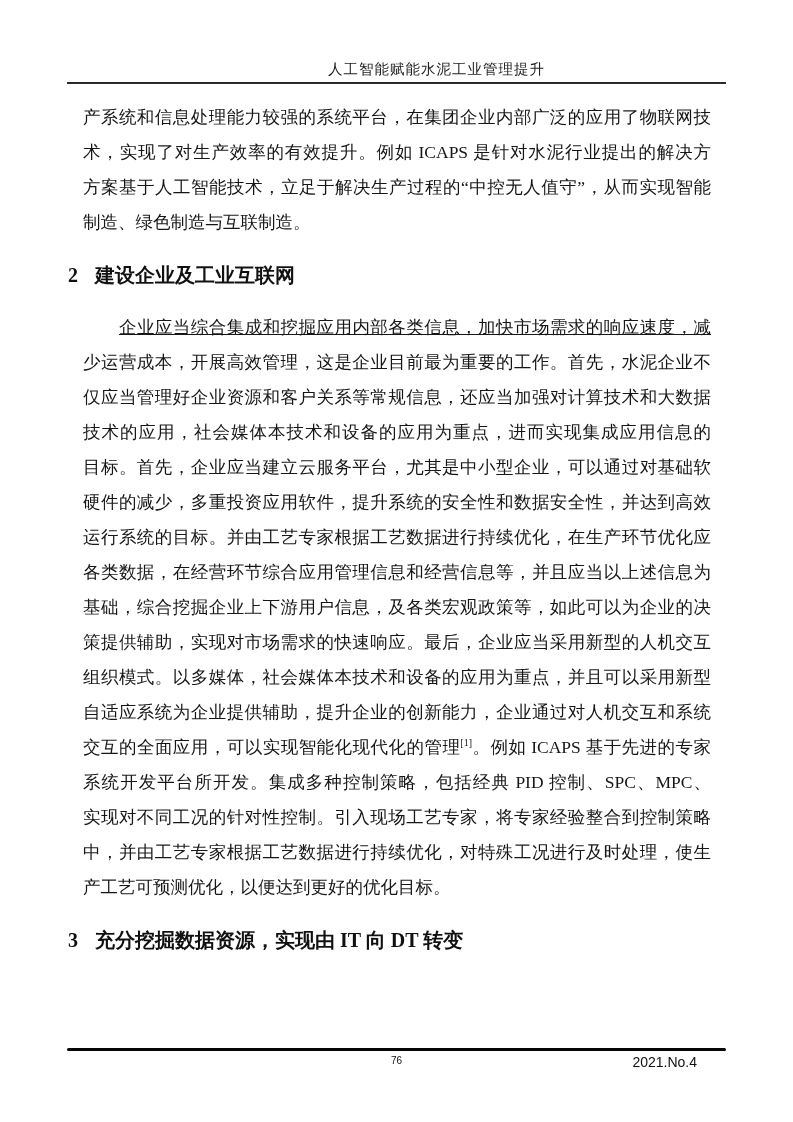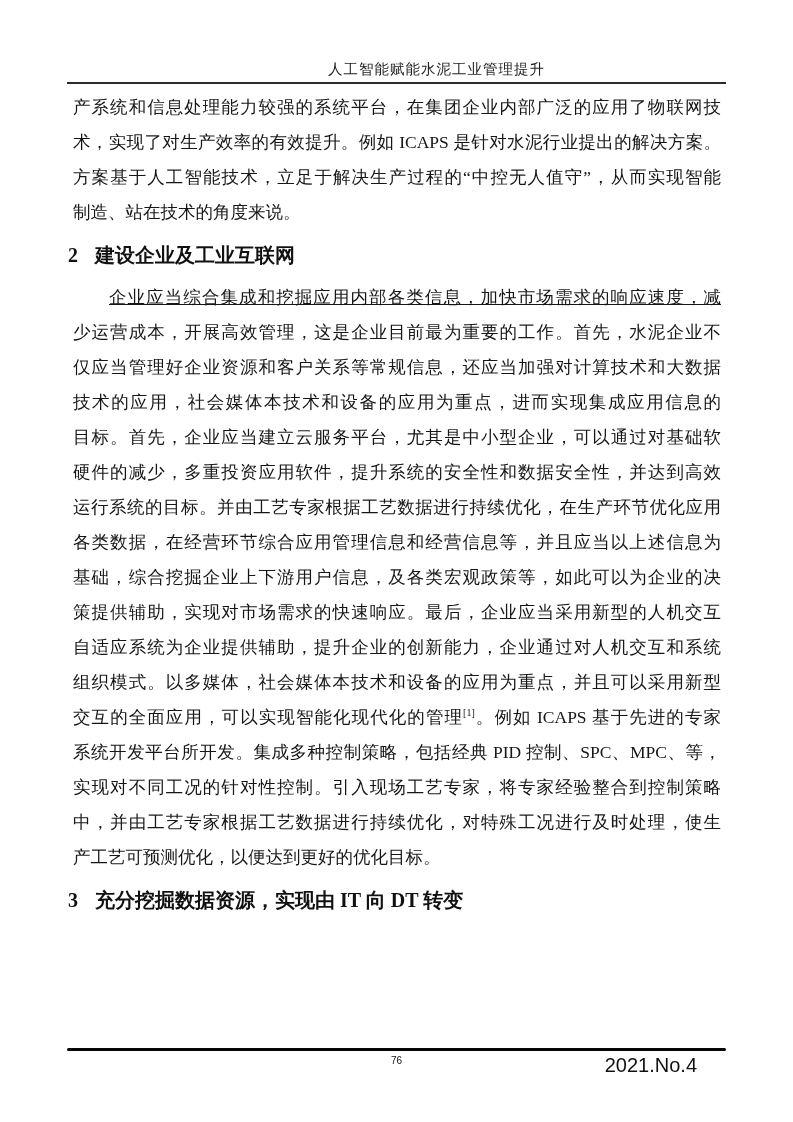--- a/index.html
+++ b/index.html
@@ -34,21 +34,21 @@
     width: 659px;
     height: 2px;
     background: #2b2b2b;
   }
   .content {
     position: absolute;
     top: 85px;
     left: 68px;
     width: 658px;
   }
-  .para { margin: 5px; }
+  .para { margin: 15px; }
   .line {
     height: 35px;
     line-height: 35px;
     font-size: 17.5px;
     text-align: justify;
     text-align-last: justify;
     overflow: hidden;
     color: #161616;
   }
   .line.last { text-align-last: left; }
@@ -89,52 +89,52 @@
     text-align: center;
     font-family: "Liberation Sans", sans-serif;
     font-size: 10px;
     color: #111111;
   }
   .footer-issue {
     position: absolute;
     top: 1054px;
     right: 96px;
     font-family: "Liberation Sans", sans-serif;
-    font-size: 20px;
+    font-size: 14px;
     color: #111111;
   }
 </style>
 </head>
 <body>
 
 <div class="page">
   <div class="running-title">人工智能赋能水泥工业管理提升</div>
   <div class="header-rule"></div>
 
   <div class="content" id="content">
       <div class="para">
         <div class="line">产系统和信息处理能力较强的系统平台，在集团企业内部广泛的应用了物联网技</div>
         <div class="line">术，实现了对生产效率的有效提升。例如 ICAPS 是针对水泥行业提出的解决方案。</div>
         <div class="line">方案基于人工智能技术，立足于解决生产过程的“中控无人值守”，从而实现智能</div>
-        <div class="line last">制造、站在技术的角度来说。</div>
+        <div class="line last">制造、绿色制造与互联制造。</div>
       </div>
       <div class="heading"><span class="h-num">2</span><span class="h-title">建设企业及工业互联网</span></div>
       <div class="para">
         <div class="line indent">企业应当综合集成和挖掘应用内部各类信息，加快市场需求的响应速度，减</div>
         <div class="line">少运营成本，开展高效管理，这是企业目前最为重要的工作。首先，水泥企业不</div>
         <div class="line">仅应当管理好企业资源和客户关系等常规信息，还应当加强对计算技术和大数据</div>
         <div class="line">技术的应用，社会媒体本技术和设备的应用为重点，进而实现集成应用信息的</div>
         <div class="line">目标。首先，企业应当建立云服务平台，尤其是中小型企业，可以通过对基础软</div>
         <div class="line">硬件的减少，多重投资应用软件，提升系统的安全性和数据安全性，并达到高效</div>
         <div class="line">运行系统的目标。并由工艺专家根据工艺数据进行持续优化，在生产环节优化应用</div>
         <div class="line">各类数据，在经营环节综合应用管理信息和经营信息等，并且应当以上述信息为</div>
         <div class="line">基础，综合挖掘企业上下游用户信息，及各类宏观政策等，如此可以为企业的决</div>
         <div class="line">策提供辅助，实现对市场需求的快速响应。最后，企业应当采用新型的人机交互</div>
+        <div class="line">组织模式。以多媒体，社会媒体本技术和设备的应用为重点，并且可以采用新型</div>
         <div class="line">自适应系统为企业提供辅助，提升企业的创新能力，企业通过对人机交互和系统</div>
-        <div class="line">组织模式。以多媒体，社会媒体本技术和设备的应用为重点，并且可以采用新型</div>
         <div class="line">交互的全面应用，可以实现智能化现代化的管理<sup class="ref">[1]</sup>。例如 ICAPS 基于先进的专家</div>
         <div class="line">系统开发平台所开发。集成多种控制策略，包括经典 PID 控制、SPC、MPC、等，</div>
         <div class="line">实现对不同工况的针对性控制。引入现场工艺专家，将专家经验整合到控制策略</div>
         <div class="line">中，并由工艺专家根据工艺数据进行持续优化，对特殊工况进行及时处理，使生</div>
         <div class="line last">产工艺可预测优化，以便达到更好的优化目标。</div>
       </div>
       <div class="heading"><span class="h-num">3</span><span class="h-title">充分挖掘数据资源，实现由 IT 向 DT 转变</span></div>
     </div>
 
   <div class="footer-rule"></div>

